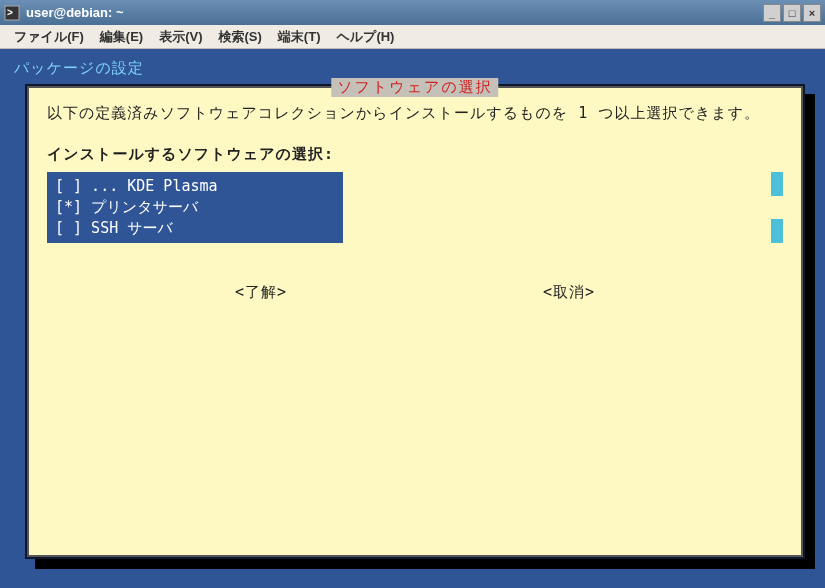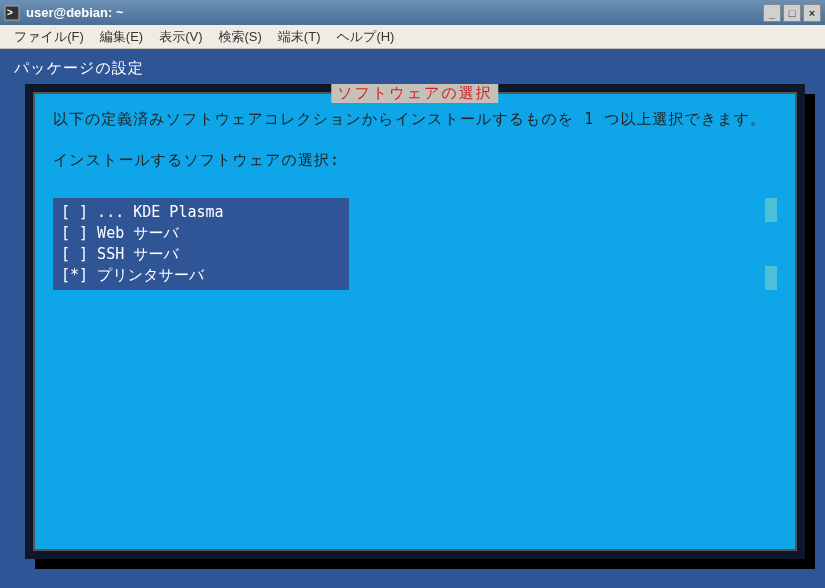--- a/index.html
+++ b/index.html
@@ -46,33 +46,34 @@
       border-bottom: 1px solid #c0bcb4;
       display: flex;
       align-items: center;
       padding: 0 6px;
       font-size: 13px;
       color: #333;
     }
     .menu-item {
       padding: 3px 8px;
       cursor: pointer;
+      font-weight: bold;
     }
     .terminal-area {
       width: 100%;
       height: calc(100% - 49px);
       background: #305596;
       position: relative;
       padding: 4px;
       font-family: "DejaVu Sans Mono", "Courier New", monospace;
       font-size: 15px;
       color: #d0d0d0;
     }
     .package-header {
-      color: #ffffff;
+      color: #7dd3fc;
       padding: 6px 10px 2px 10px;
       letter-spacing: 1px;
     }
     .dialog-wrapper {
       position: absolute;
       top: 35px;
       left: 25px;
       width: 780px;
       height: 475px;
     }
@@ -81,22 +82,22 @@
       top: 10px;
       left: 10px;
       width: 100%;
       height: 100%;
       background: #000;
     }
     .dialog {
       position: absolute;
       width: 100%;
       height: 100%;
-      background: #0ea5e9;
-      border: 8px solid #0f172a;
+      background: #fef9c3;
+      border: 2px solid #0f172a;
     }
     .dialog-title {
       position: absolute;
       top: -10px;
       left: 50%;
       transform: translateX(-50%);
       background: #c5c1b9;
       padding: 0 6px;
       color: #d02020;
       letter-spacing: 2px;
@@ -112,21 +113,22 @@
       padding: 14px 18px;
       color: #222;
     }
     .instruction-text {
       letter-spacing: 1px;
       line-height: 1.5;
       margin-bottom: 20px;
     }
     .instruction-text2 {
       letter-spacing: 1px;
-      margin-bottom: 28px;
+      margin-bottom: 8px;
+      font-weight: bold;
     }
     .list-box {
       background: #305596;
       width: 296px;
       padding: 4px;
       color: #fff;
     }
     .list-box-wrap {
       display: flex;
       align-items: stretch;
@@ -211,25 +213,28 @@
   <div class="dialog-wrapper">
     <div class="dialog-shadow"></div>
     <div class="dialog">
       <div class="dialog-content">
         <div class="dialog-title">ソフトウェアの選択</div>
         <div class="instruction-text">以下の定義済みソフトウェアコレクションからインストールするものを 1 つ以上選択できます。</div>
         <div class="instruction-text2">インストールするソフトウェアの選択:</div>
         <div class="list-box-wrap">
           <div class="list-box" id="software-list">
               <div class="list-item">[ ] ... KDE Plasma</div>
-              <div class="list-item">[ ] Web サーバ</div>
+              <div class="list-item">[*] プリンタサーバ</div>
               <div class="list-item">[ ] SSH サーバ</div>
-              <div class="list-item">[*] プリンタサーバ</div>
             </div>
           <div class="scrollbar-strip">
             <div class="scrollbar-thumb"></div>
             <div class="scrollbar-thumb2"></div>
           </div>
         </div>
+        <div class="button-row">
+          <span class="tui-button">&lt;了解&gt;</span>
+          <span class="tui-button">&lt;取消&gt;</span>
+        </div>
       </div>
     </div>
   </div>
 </div>
 
 </body></html>

